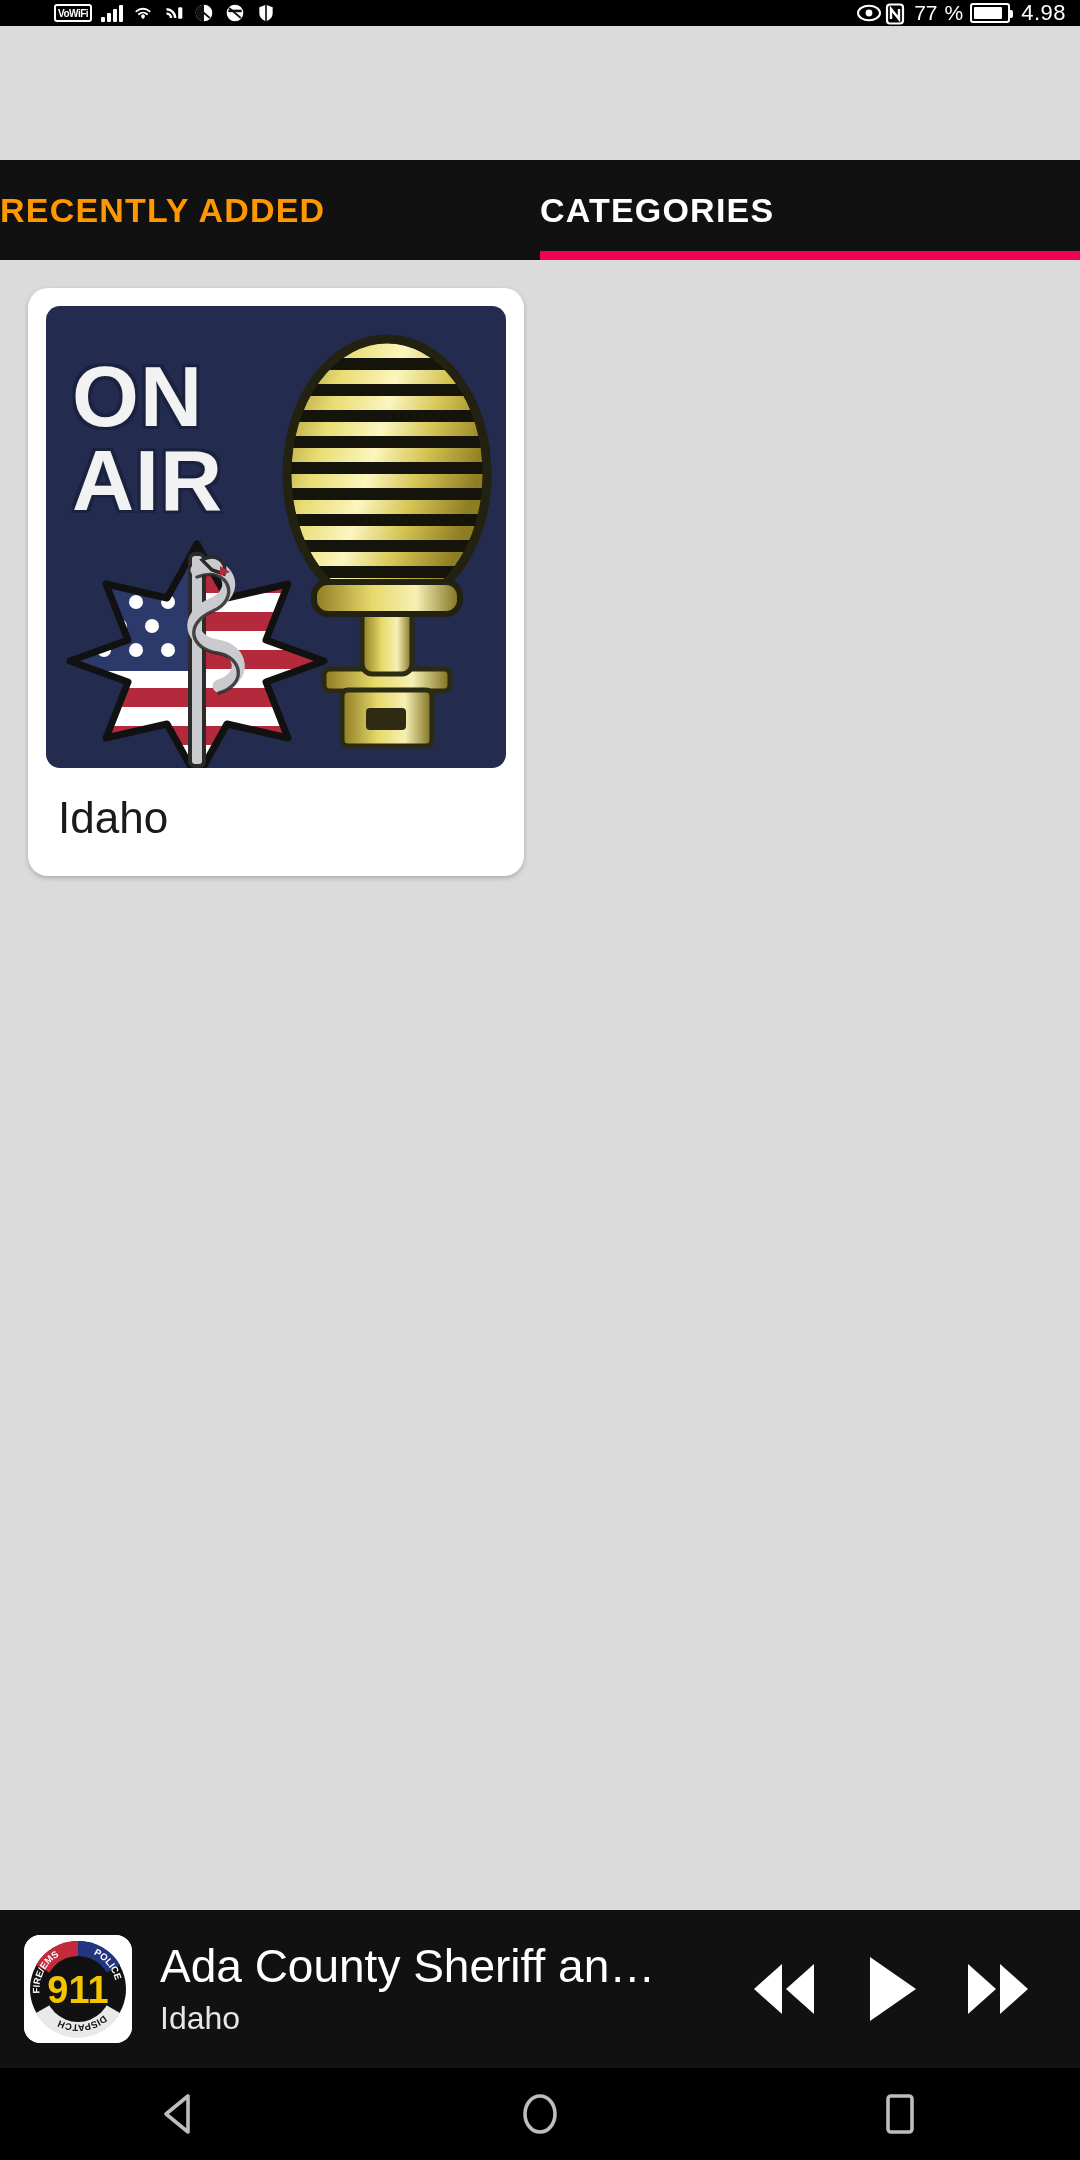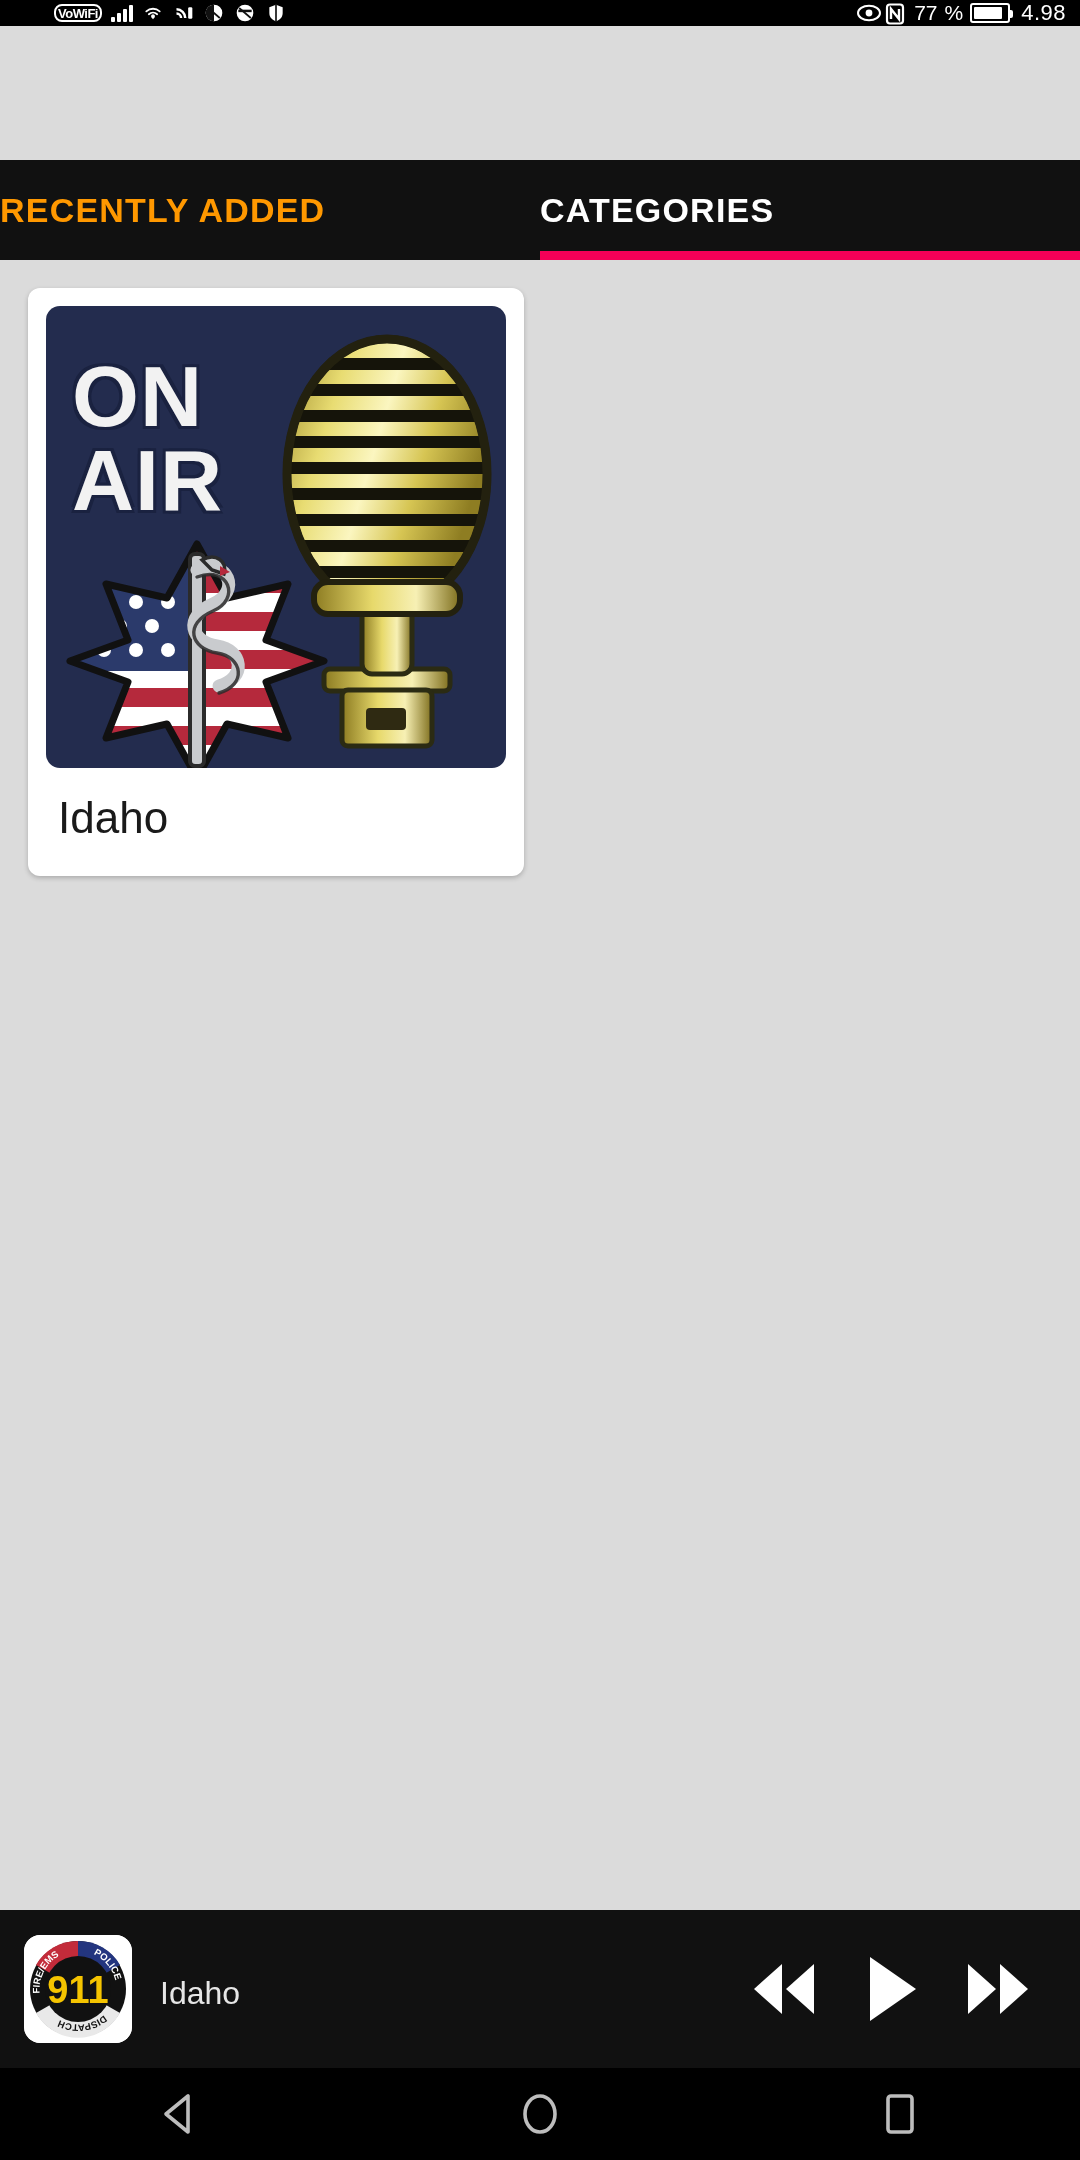--- a/index.html
+++ b/index.html
@@ -13,22 +13,22 @@
 
   
   .statusbar {
     position:absolute; top:0; left:0; width:1080px; height:26px;
     background:#000; color:#fff;
     display:flex; align-items:center; padding:0 14px;
   }
   .sb-left { display:flex; align-items:center; gap:9px; flex:1; padding-left:40px;}
   .sb-right { display:flex; align-items:center; gap:7px; }
   .vowifi {
-    border:2px solid #fff; border-radius:8px;
-    font-size:13px; font-weight:bold; letter-spacing:-0.5px;
+    border:2px solid #fff; border-radius:3px;
+    font-size:10px; font-weight:bold; letter-spacing:-0.5px;
     padding:0 2px; line-height:16px; height:18px; color:#fff;
   }
   .sig { display:flex; align-items:flex-end; gap:2px; height:18px; }
   .sig i { display:block; width:4px; background:#fff; border-radius:1px; }
   .sig i:nth-child(1){height:5px}.sig i:nth-child(2){height:9px}
   .sig i:nth-child(3){height:13px}.sig i:nth-child(4){height:17px}
   .sb-ico { width:22px; height:20px; display:inline-block; position:relative; }
   .sb-time { font-size:22px; letter-spacing:0.5px; margin-left:4px; }
   .sb-pct { font-size:21px; }
   .batt {
@@ -68,21 +68,21 @@
     position:absolute; bottom:0; left:0; width:100%; height:9px;
     background:#F50057;
   }
 
   
   .content {
     position:absolute; top:260px; left:0; width:1080px; height:1650px;
     background:#DBDBDB; padding:28px 0 0 28px;
   }
   .card {
-    width:496px; background:#FFFFFF; border-radius:12px;
+    width:496px; background:#FFFFFF; border-radius:20px;
     box-shadow:0 2px 5px rgba(0,0,0,0.22);
     overflow:hidden; cursor:pointer;
   }
   .card-img {
     margin:18px 18px 0 18px; height:462px; border-radius:14px;
     background:#232C4E; position:relative; overflow:hidden;
   }
   .onair {
     position:absolute; left:26px; top:48px;
     color:#F2F2F2; font-size:86px; font-weight:bold; line-height:0.98;
@@ -323,20 +323,21 @@
         </text>
         <text font-family="Liberation Sans, sans-serif" font-size="9.5" font-weight="bold" fill="#fff">
           <textPath href="#arcTR" startOffset="10%">POLICE</textPath>
         </text>
         <text font-family="Liberation Sans, sans-serif" font-size="9.5" font-weight="bold" fill="#111">
           <textPath href="#arcB" startOffset="22%">DISPATCH</textPath>
         </text>
       </svg>
     </div>
     <div class="player-text">
+      <div class="player-title">Ada County Sheriff an…</div>
       <div class="player-sub">Idaho</div>
     </div>
     <div class="player-ctrls">
       <div class="pc">
         <svg width="78" height="62" viewBox="0 0 78 62">
             <path d="M38 6 L38 56 L10 31 Z" fill="#fff"></path>
             <path d="M70 6 L70 56 L42 31 Z" fill="#fff"></path>
           </svg>
       </div>
       <div class="pc">

